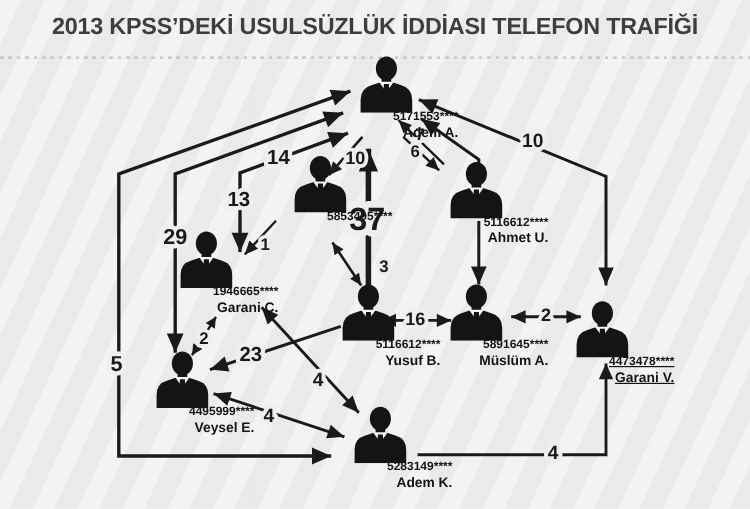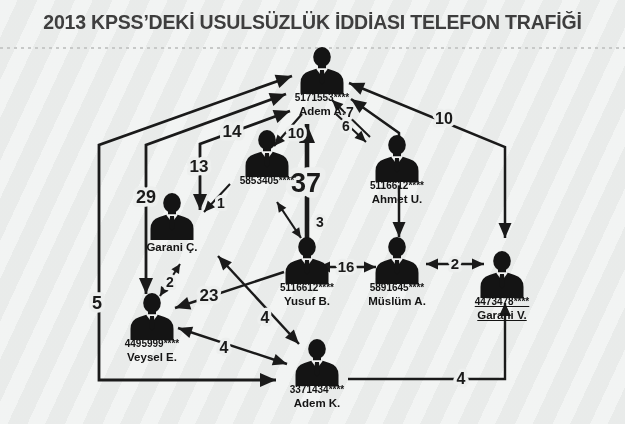--- a/index.html
+++ b/index.html
@@ -19,21 +19,21 @@
     font-size:19.5px;font-weight:bold;letter-spacing:-0.2px;
     color:#3e3e3e;
   }
   .divider{
     position:absolute;top:47px;left:0;width:625px;height:2px;
     background-image:repeating-linear-gradient(90deg,#c7c9c8 0 3px,transparent 3px 7px);
   }
   .stage{position:absolute;top:0;left:0;width:625px;height:424px;}
   #edges{position:absolute;top:0;left:0;}
   .person{
-    position:absolute;width:120px;text-align:center;color:#141414;line-height:1.05;
+    position:absolute;width:120px;text-align:right;color:#141414;line-height:1.05;
   }
   .person svg{display:block;margin:0 auto;}
   .person .phone{font-size:10px;font-weight:bold;letter-spacing:0px;margin-top:-1px;}
   .person .pname{font-size:11.5px;font-weight:bold;margin-top:1px;}
   .edge-label{font-weight:bold;}
 </style>
 </head>
 <body>
 
 <div class="frame">
@@ -145,20 +145,21 @@
       <div class="pname">Ahmet U.</div>
     </div>
         <div class="person" style="left: 112px; top: 192px;">
       <svg width="50" height="48" viewBox="-25 -30 50 48" aria-hidden="true">
         <ellipse cx="0" cy="-19" rx="8.8" ry="10" fill="#141414"></ellipse>
         <rect x="-4" y="-12" width="8" height="7" fill="#141414"></rect>
         <path d="M -21.5,18 L -21.5,7 Q -21.5,-2.5 -12.5,-5 L -5,-7.5 L 0,-2 L 5,-7.5 L 12.5,-5 Q 21.5,-2.5 21.5,7 L 21.5,18 Z" fill="#141414"></path>
         <polygon points="-6.2,-7.8 6.2,-7.8 0,0.8" fill="#f2f3f2"></polygon>
         <polygon points="-2,-6 2,-6 3,5 0,8.5 -3,5" fill="#141414"></polygon>
       </svg>
+      <div class="phone">1946665****</div>
       <div class="pname">Garani Ç.</div>
     </div>
         <div class="person" style="left: 247px; top: 236px;">
       <svg width="50" height="48" viewBox="-25 -30 50 48" aria-hidden="true">
         <ellipse cx="0" cy="-19" rx="8.8" ry="10" fill="#141414"></ellipse>
         <rect x="-4" y="-12" width="8" height="7" fill="#141414"></rect>
         <path d="M -21.5,18 L -21.5,7 Q -21.5,-2.5 -12.5,-5 L -5,-7.5 L 0,-2 L 5,-7.5 L 12.5,-5 Q 21.5,-2.5 21.5,7 L 21.5,18 Z" fill="#141414"></path>
         <polygon points="-6.2,-7.8 6.2,-7.8 0,0.8" fill="#f2f3f2"></polygon>
         <polygon points="-2,-6 2,-6 3,5 0,8.5 -3,5" fill="#141414"></polygon>
       </svg>
@@ -199,19 +200,19 @@
       <div class="pname">Veysel E.</div>
     </div>
         <div class="person" style="left: 257px; top: 338px;">
       <svg width="50" height="48" viewBox="-25 -30 50 48" aria-hidden="true">
         <ellipse cx="0" cy="-19" rx="8.8" ry="10" fill="#141414"></ellipse>
         <rect x="-4" y="-12" width="8" height="7" fill="#141414"></rect>
         <path d="M -21.5,18 L -21.5,7 Q -21.5,-2.5 -12.5,-5 L -5,-7.5 L 0,-2 L 5,-7.5 L 12.5,-5 Q 21.5,-2.5 21.5,7 L 21.5,18 Z" fill="#141414"></path>
         <polygon points="-6.2,-7.8 6.2,-7.8 0,0.8" fill="#f2f3f2"></polygon>
         <polygon points="-2,-6 2,-6 3,5 0,8.5 -3,5" fill="#141414"></polygon>
       </svg>
-      <div class="phone">3371434****</div>
+      <div class="phone">5283149****</div>
       <div class="pname">Adem K.</div>
     </div>
       </div>
   </div>
 
 </div>
 
 </body></html>

